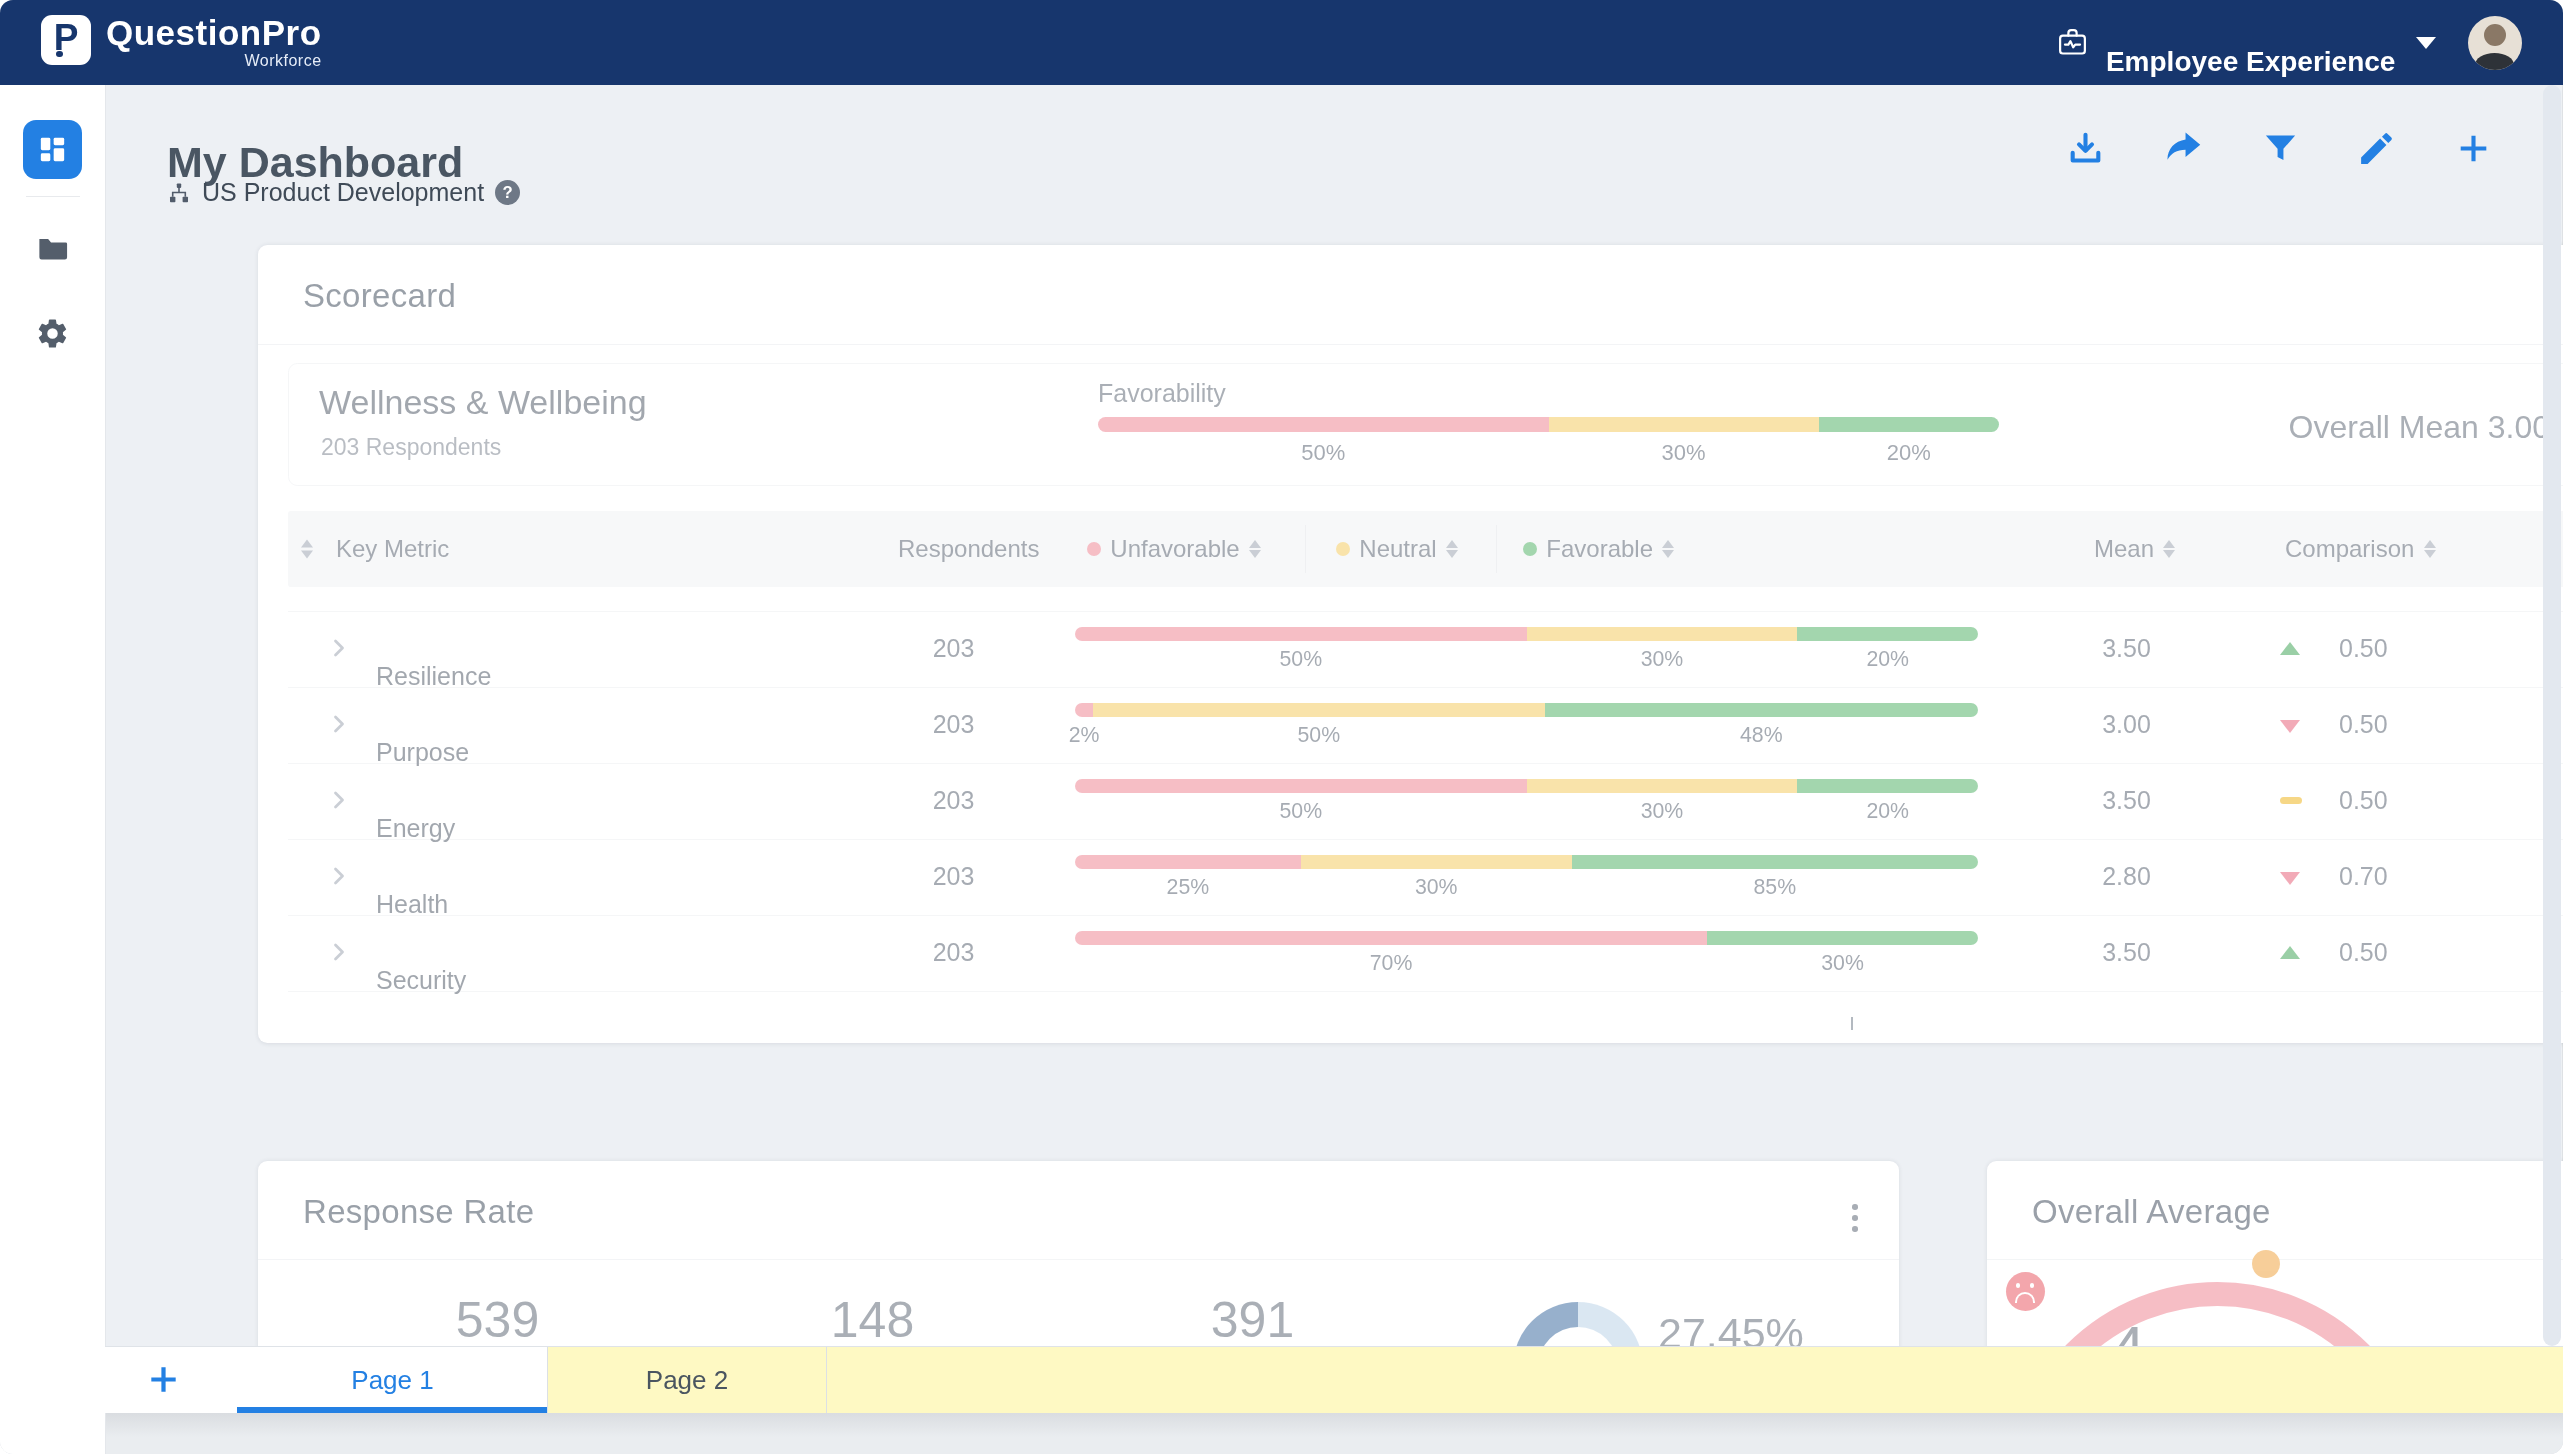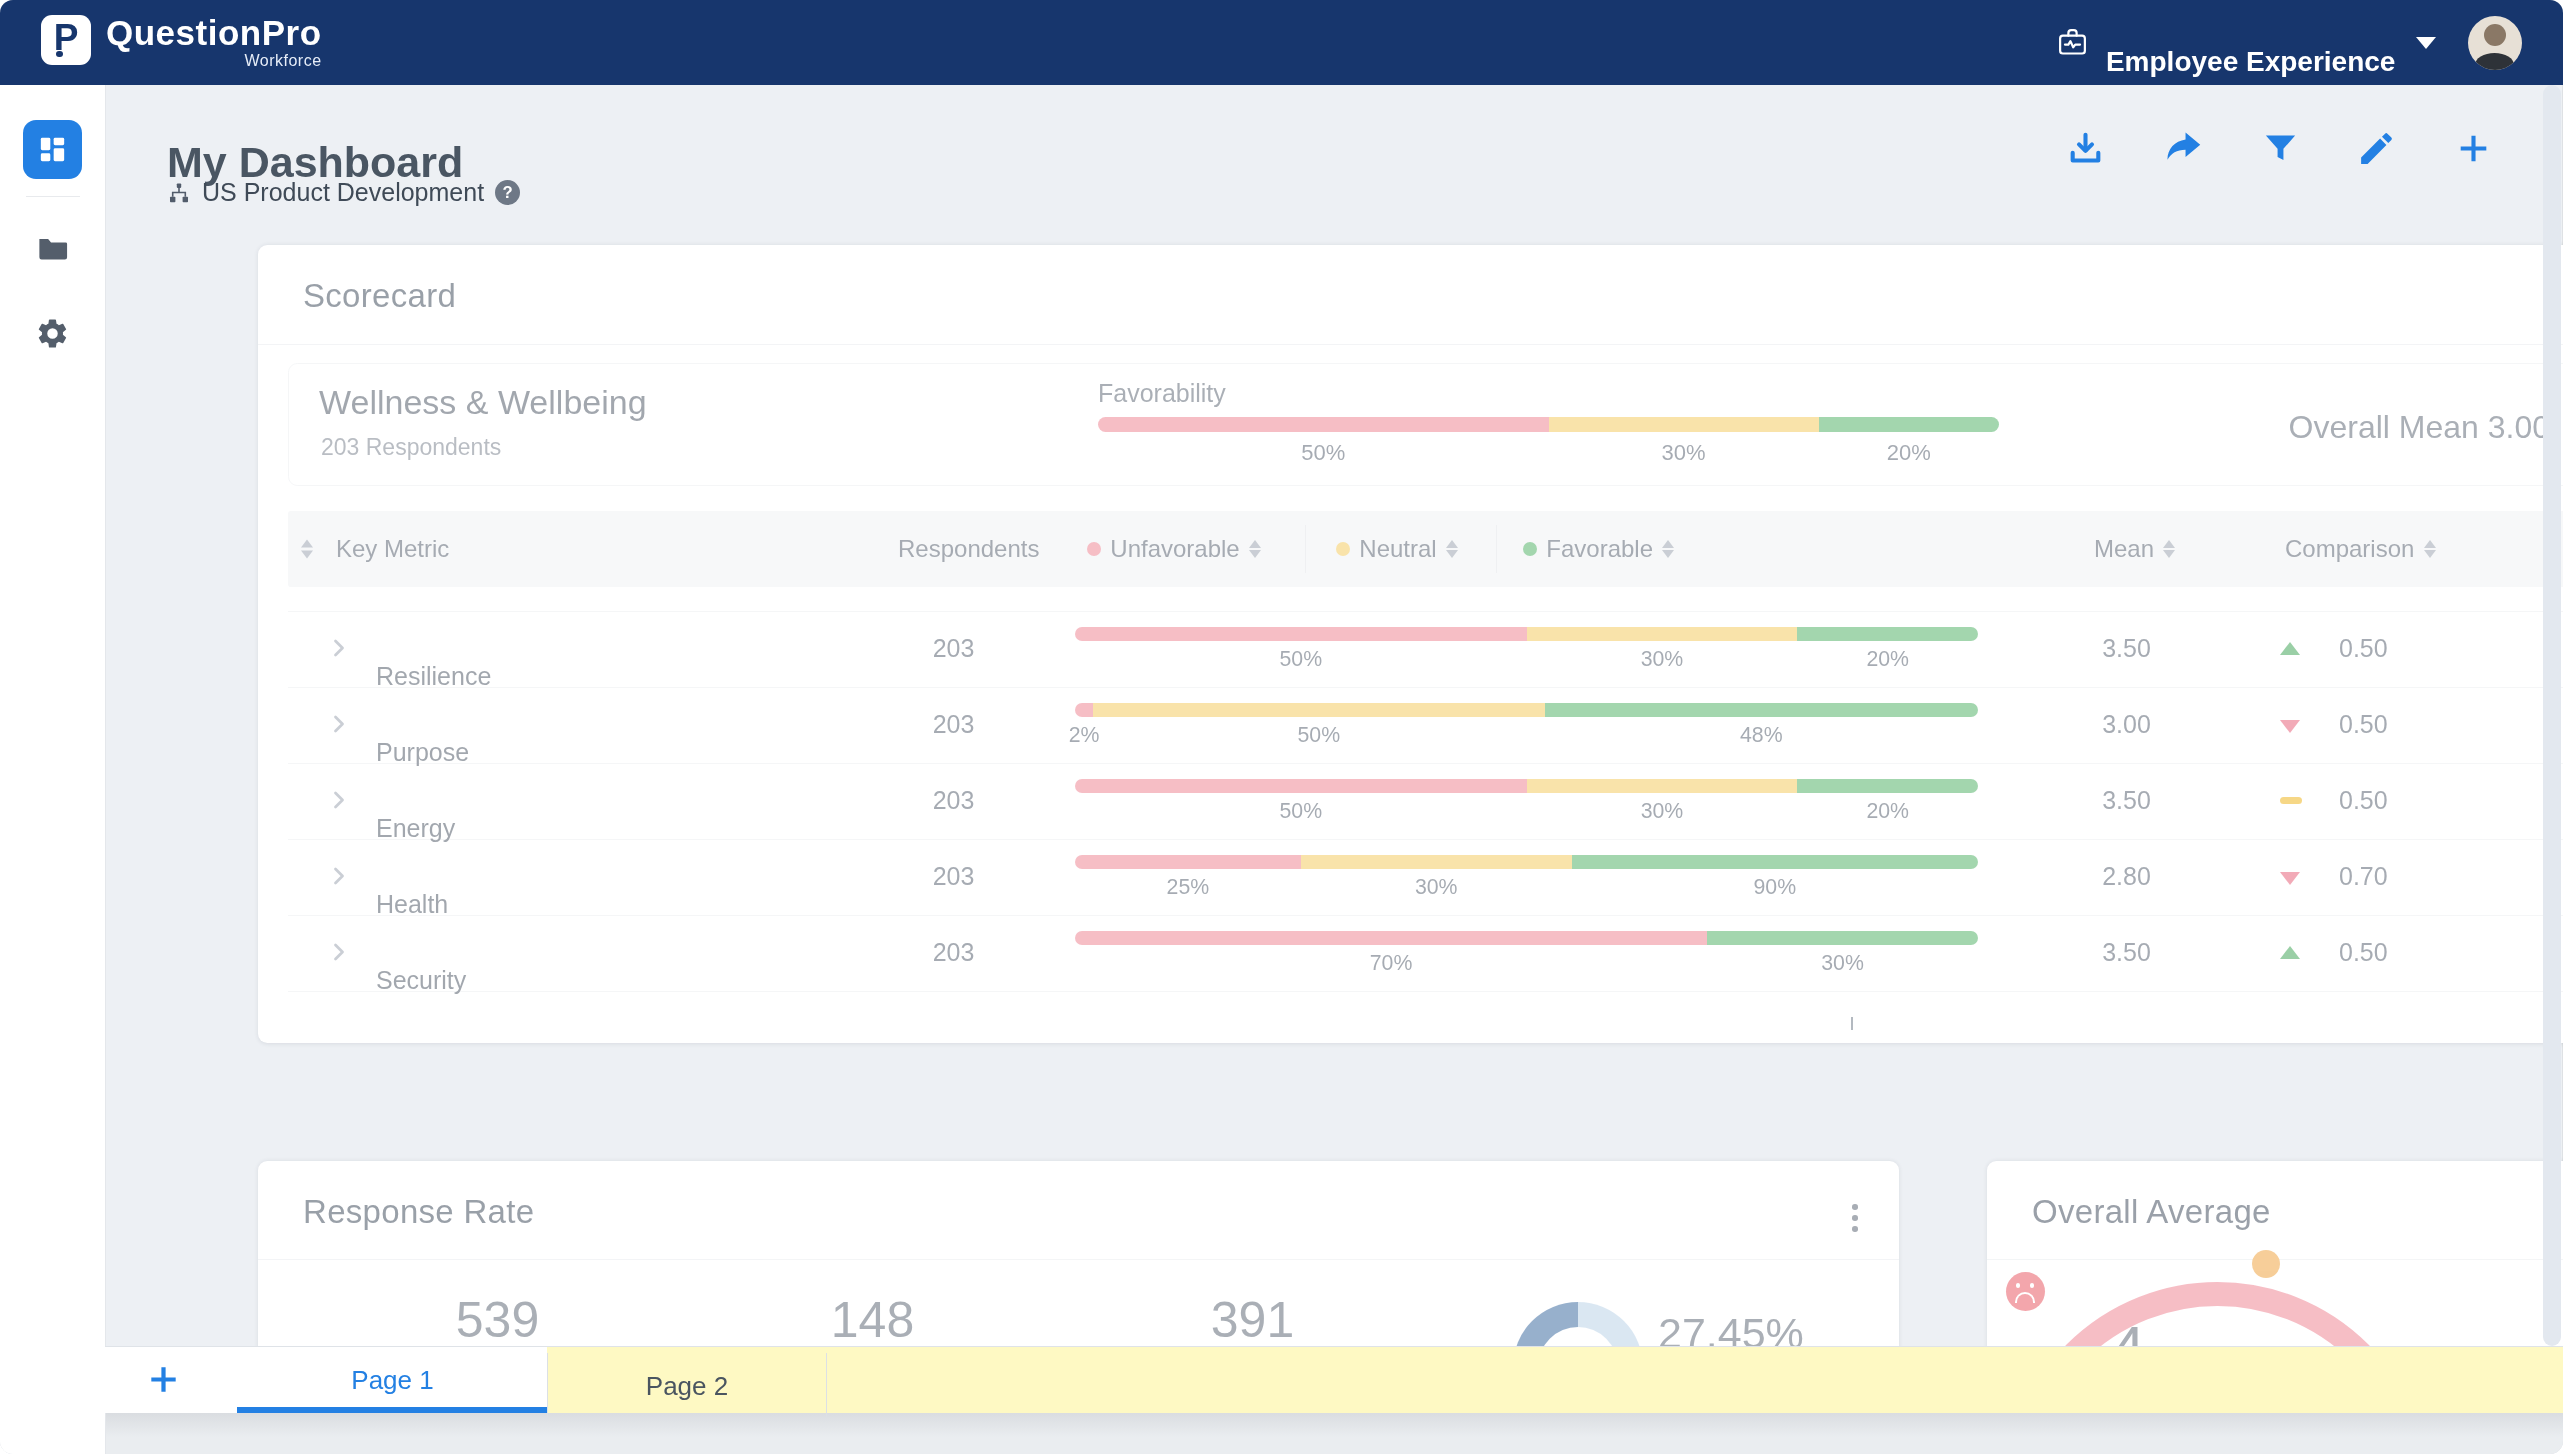--- a/index.html
+++ b/index.html
@@ -115,21 +115,21 @@
 
   
   .vscroll{position:absolute;right:1.9px;top:0;width:18.5px;bottom:108px;background:#E3E8EF;border-radius:9.3px;}
 
   
   .tabbar{position:absolute;left:105px;right:0;top:1346px;height:66px;background:#fef9c3;border-top:0.9px solid #DFE3E8;z-index:40;}
   .tab-white{position:absolute;left:0;top:0;width:442px;height:66px;background:#fff;}
   .tab-add{position:absolute;left:39px;top:13px;color:#2380E3;cursor:pointer;display:flex;}
   .tab1{position:absolute;left:132px;width:311px;top:0;height:66px;display:flex;align-items:center;justify-content:center;font-size:26px;color:#2380E3;cursor:pointer;}
   .tab1-underline{position:absolute;left:132px;width:311px;bottom:0;height:5.6px;background:#2380E3;}
-  .tab2{position:absolute;left:442px;width:278px;top:6px;height:66px;display:flex;align-items:center;justify-content:center;font-size:26px;color:#4A5560;cursor:pointer;border-left:0.9px solid #DCE0E5;border-right:0.9px solid #DCE0E5;}
+  .tab2{position:absolute;left:442px;width:278px;top:0;height:66px;display:flex;align-items:center;justify-content:center;font-size:26px;color:#4A5560;cursor:pointer;border-left:0.9px solid #DCE0E5;border-right:0.9px solid #DCE0E5;}
   .bottom-strip{position:absolute;left:0;right:0;top:1412px;height:42px;background:linear-gradient(#D9DCE0,#EAEDF0 60%);}
 </style>
 </head>
 <body>
 
 <div class="page">
 
   <header class="navbar">
     <div class="brand">
       <div class="brand-mark">
@@ -387,21 +387,21 @@
               <span class="m-name">Health</span>
               <span class="m-resp">203</span>
               <div class="m-bar">
                 <div class="seg-unfavorable" style="width: 25%;"></div>
                 <div class="seg-neutral" style="width: 30%;"></div>
                 <div class="seg-favorable" style="width: 45%;"></div>
               </div>
               <div class="m-lbls">
                 <span class="seg-label" style="left: 12.5%;">25%</span>
                 <span class="seg-label" style="left: 40%;">30%</span>
-                <span class="seg-label" style="left: 77.5%;">90%</span>
+                <span class="seg-label" style="left: 77.5%;">85%</span>
               </div>
               <span class="m-mean">2.80</span>
               <span class="m-cmp-icon down"></span>
               <span class="m-cmp">0.70</span>
             </div>
             <div class="m-row">
               <span class="m-chevron">
                 <svg width="28" height="28" viewBox="0 0 24 24" fill="none" stroke="#9AA3AF" stroke-width="2.4" stroke-linecap="round" stroke-linejoin="round">
                   <path d="M9 6l6 6-6 6"></path>
                 </svg>

